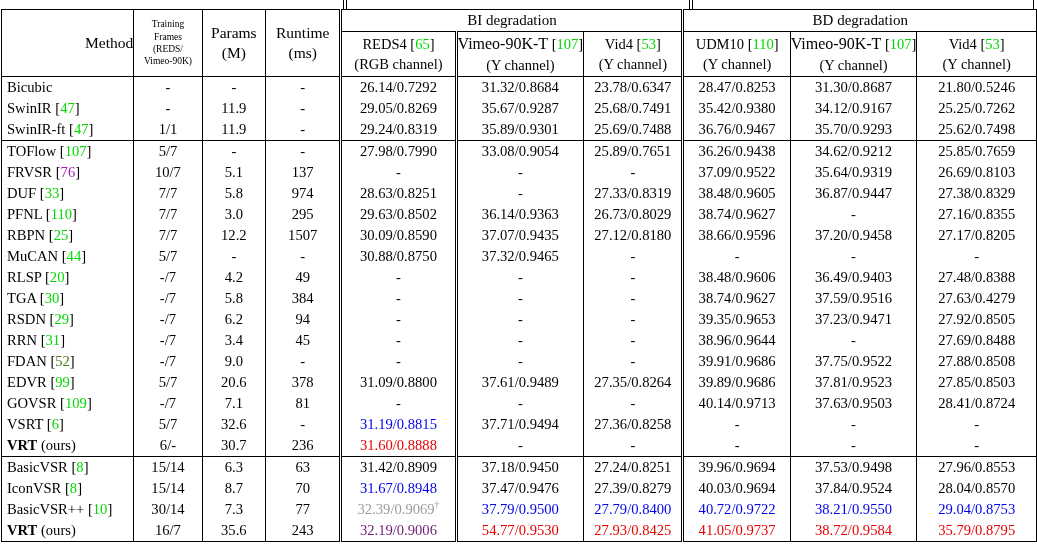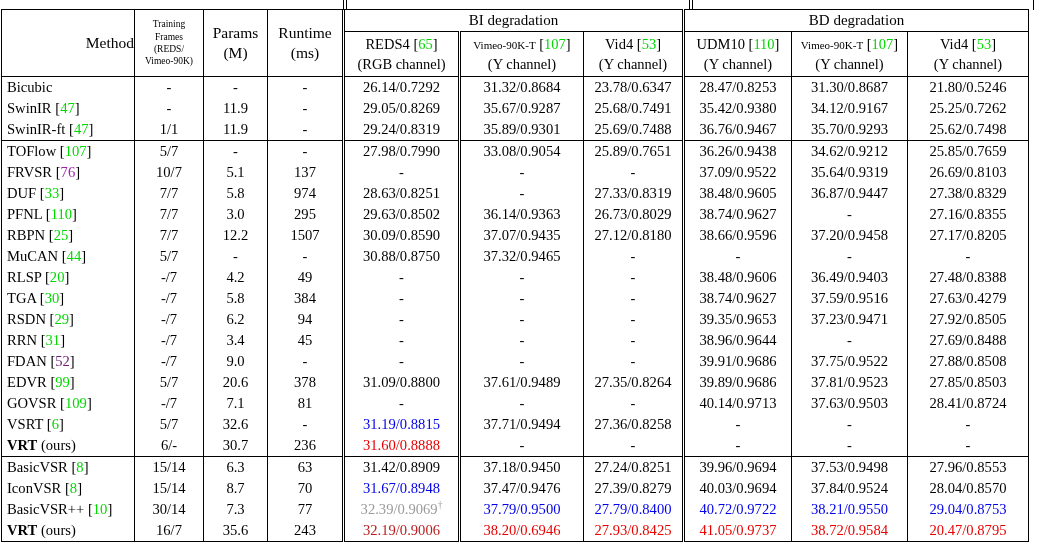--- a/index.html
+++ b/index.html
@@ -14,21 +14,21 @@
   th{text-align:center;}
   
   th+th, td+td{border-left:1px solid #000;}
   .dl{border-left:3px double #000 !important;}
   
   .method-h{font-size:15.5px;text-align:right;padding-left:6px;}
   .frames-h{font-size:9.5px;line-height:1.3;}
   .ptime-h{font-size:15.5px;line-height:1.3;}
   .grp{font-size:15px;height:21px;border-bottom:1px solid #000;}
   .sub{font-size:14.5px;height:44px;line-height:1.38;}
-  .smallname{font-size:11px;font-family:Liberation Serif, serif;}
+  .smallname{font-size:16px;font-family:Liberation Serif, serif;}
   
   tbody td{height:21px;font-size:14.6px;text-align:center;}
   tbody tr:first-child td{border-top:1px solid #000;}
   tr.sec td{border-top:1px solid #000;}
   .mcell{text-align:left;padding-left:5px;}
   .b{font-weight:bold;}
   sup{font-size:9.5px;line-height:0;}
   .stub{position:absolute;top:0;height:10px;width:2px;border-left:1px solid #000;border-right:1px solid #000;}
   .stub.single{width:0;border-right:none;border-left:1.5px solid #000;}
 </style>
@@ -251,21 +251,21 @@
           <td>3.4</td>
           <td>45</td>
           <td class="dl">-</td>
           <td class="dl">-</td>
           <td>-</td>
           <td class="dl">38.96/0.9644</td>
           <td>-</td>
           <td>27.69/0.8488</td>
         </tr>
         <tr>
-          <td class="mcell"><span>FDAN</span> [<span style="color: #701a75;">52</span>]</td>
+          <td class="mcell"><span>FDAN</span> [<span style="color: #4d7c0f;">52</span>]</td>
           <td>-/7</td>
           <td>9.0</td>
           <td>-</td>
           <td class="dl">-</td>
           <td class="dl">-</td>
           <td>-</td>
           <td class="dl">39.91/0.9686</td>
           <td>37.75/0.9522</td>
           <td>27.88/0.8508</td>
         </tr>
@@ -351,22 +351,22 @@
           <td style="color: rgb(0, 0, 235);">27.79/0.8400</td>
           <td class="dl" style="color: rgb(0, 0, 235);">40.72/0.9722</td>
           <td style="color: rgb(0, 0, 235);">38.21/0.9550</td>
           <td style="color: rgb(0, 0, 235);">29.04/0.8753</td>
         </tr>
         <tr>
           <td class="mcell"><span class="b">VRT</span> (ours)</td>
           <td>16/7</td>
           <td>35.6</td>
           <td>243</td>
-          <td class="dl" style="color: #b91c1c;">32.19/0.9006</td>
-          <td class="dl" style="color: rgb(232, 0, 0);">38.20/0.6946</td>
+          <td class="dl" style="color: #701a75;">32.19/0.9006</td>
+          <td class="dl" style="color: rgb(232, 0, 0);">54.77/0.9530</td>
           <td style="color: rgb(232, 0, 0);">27.93/0.8425</td>
           <td class="dl" style="color: rgb(232, 0, 0);">41.05/0.9737</td>
           <td style="color: rgb(232, 0, 0);">38.72/0.9584</td>
-          <td style="color: rgb(232, 0, 0);">20.47/0.8795</td>
+          <td style="color: rgb(232, 0, 0);">35.79/0.8795</td>
         </tr>
       </tbody>
 </table>
 </div>
 
 </body></html>

